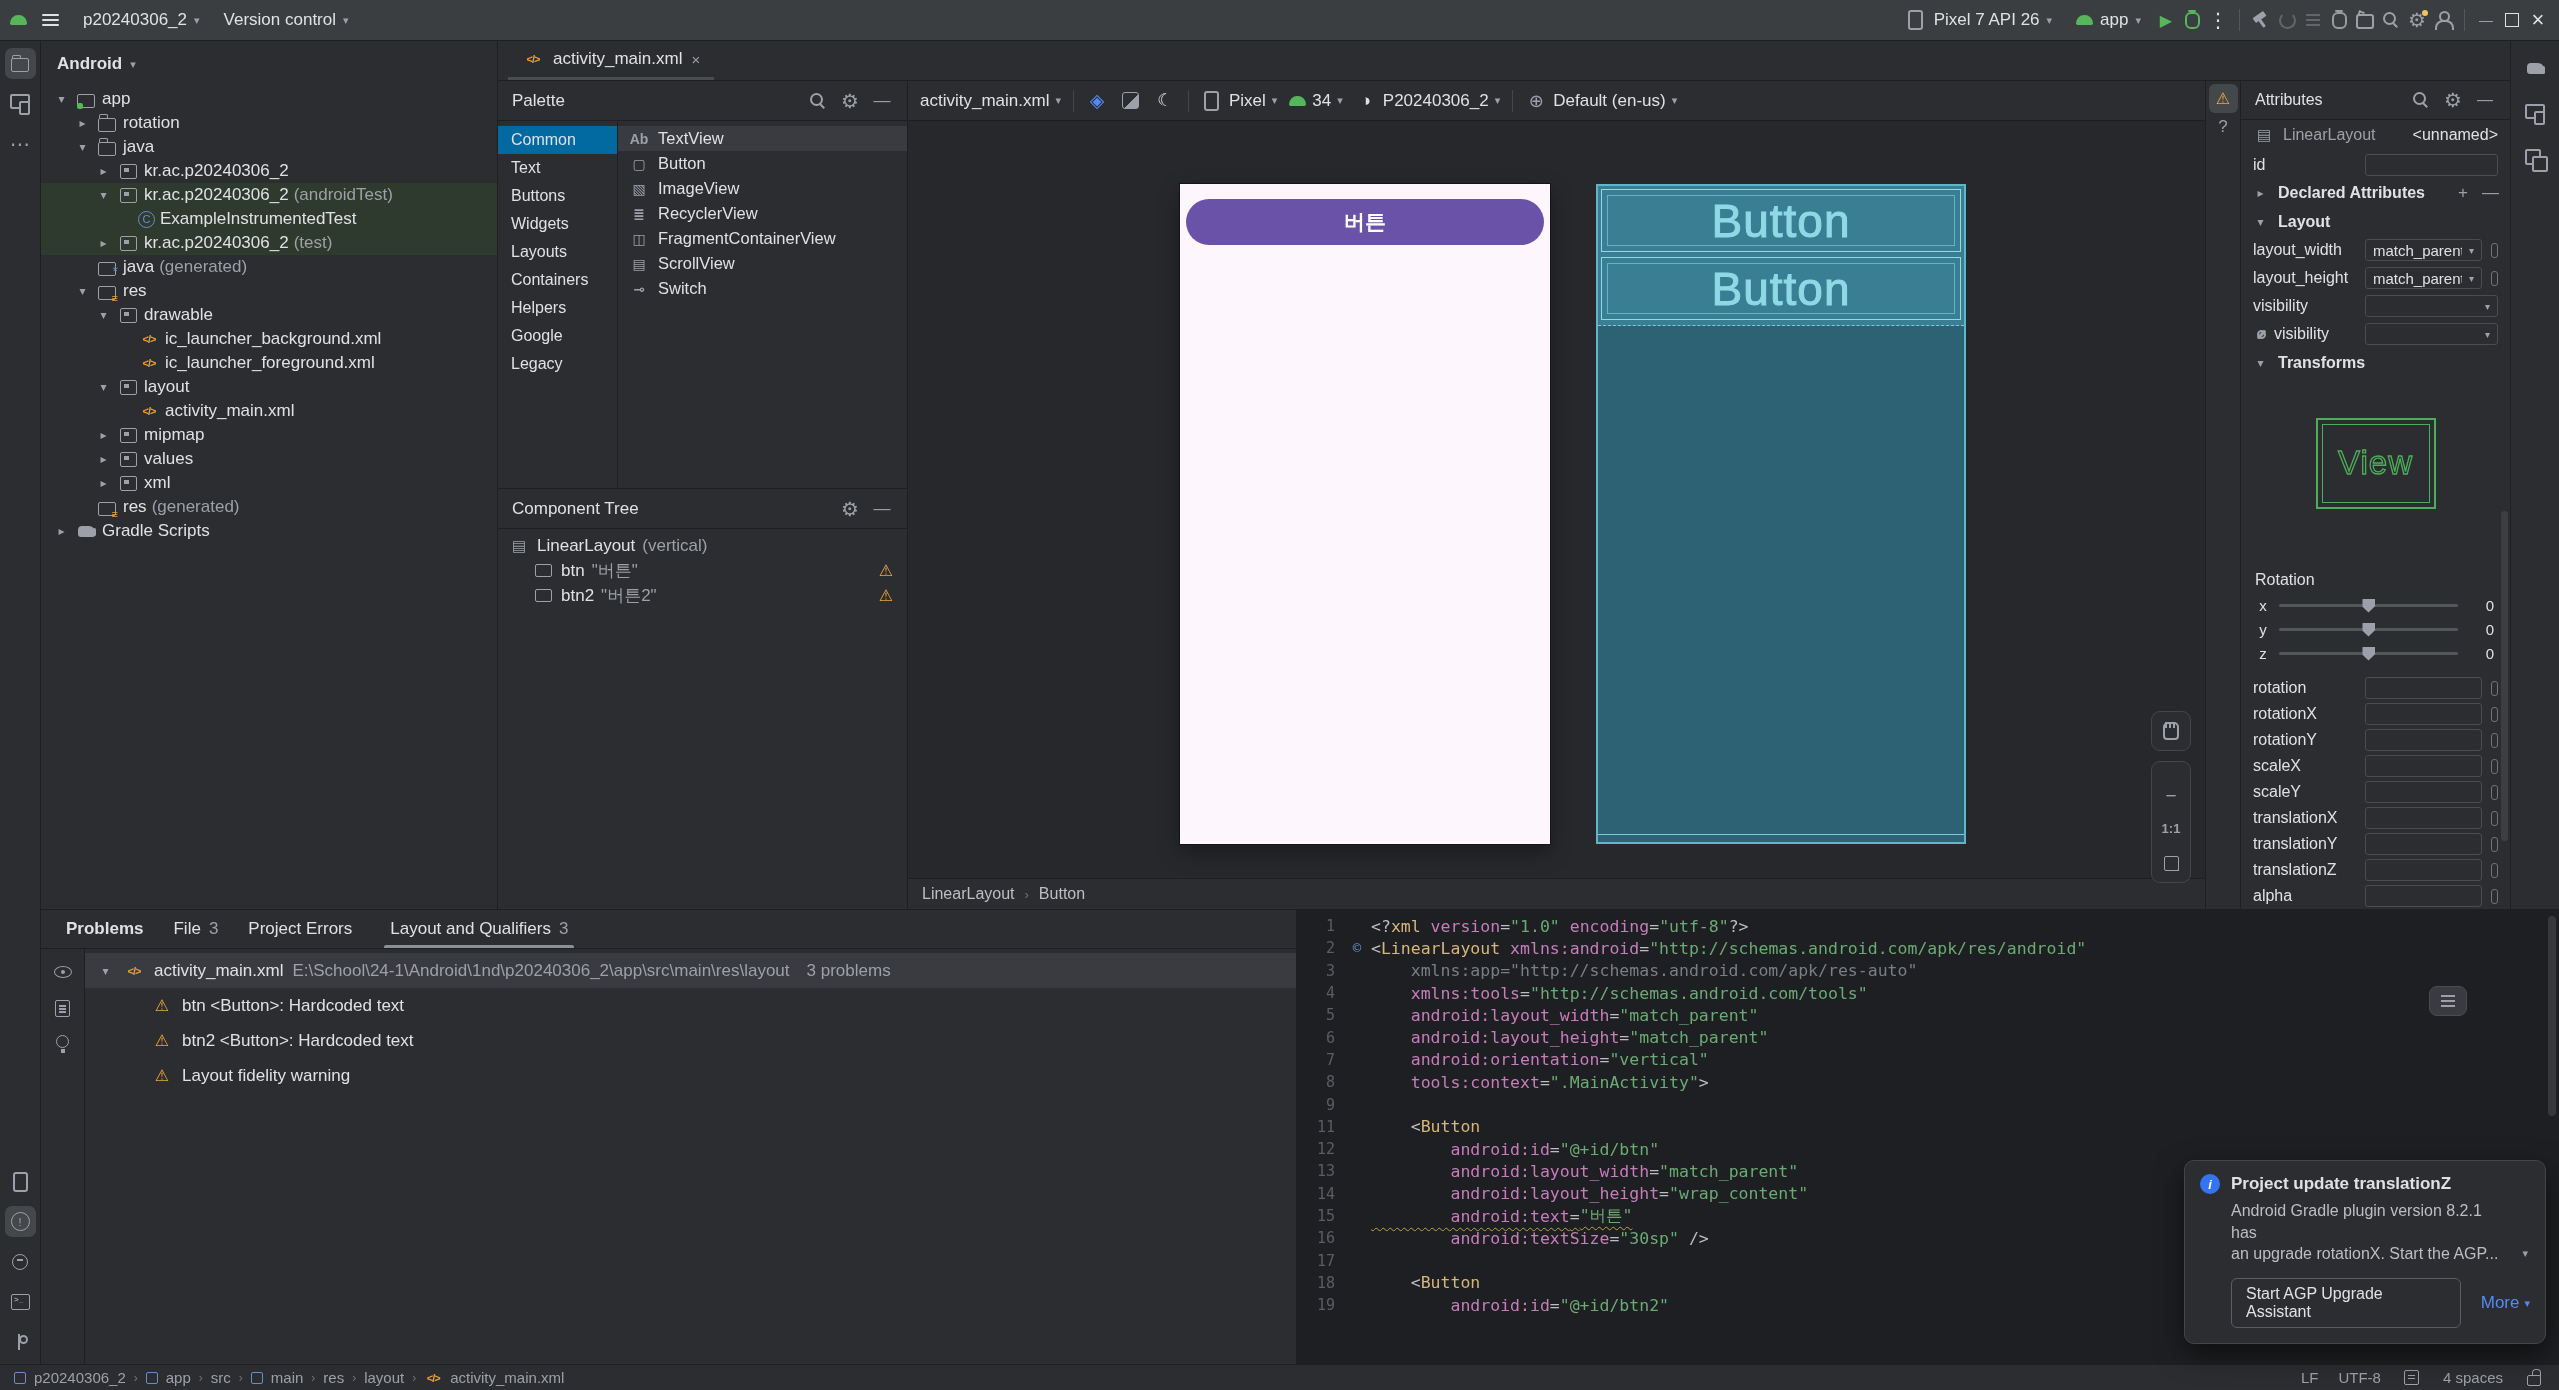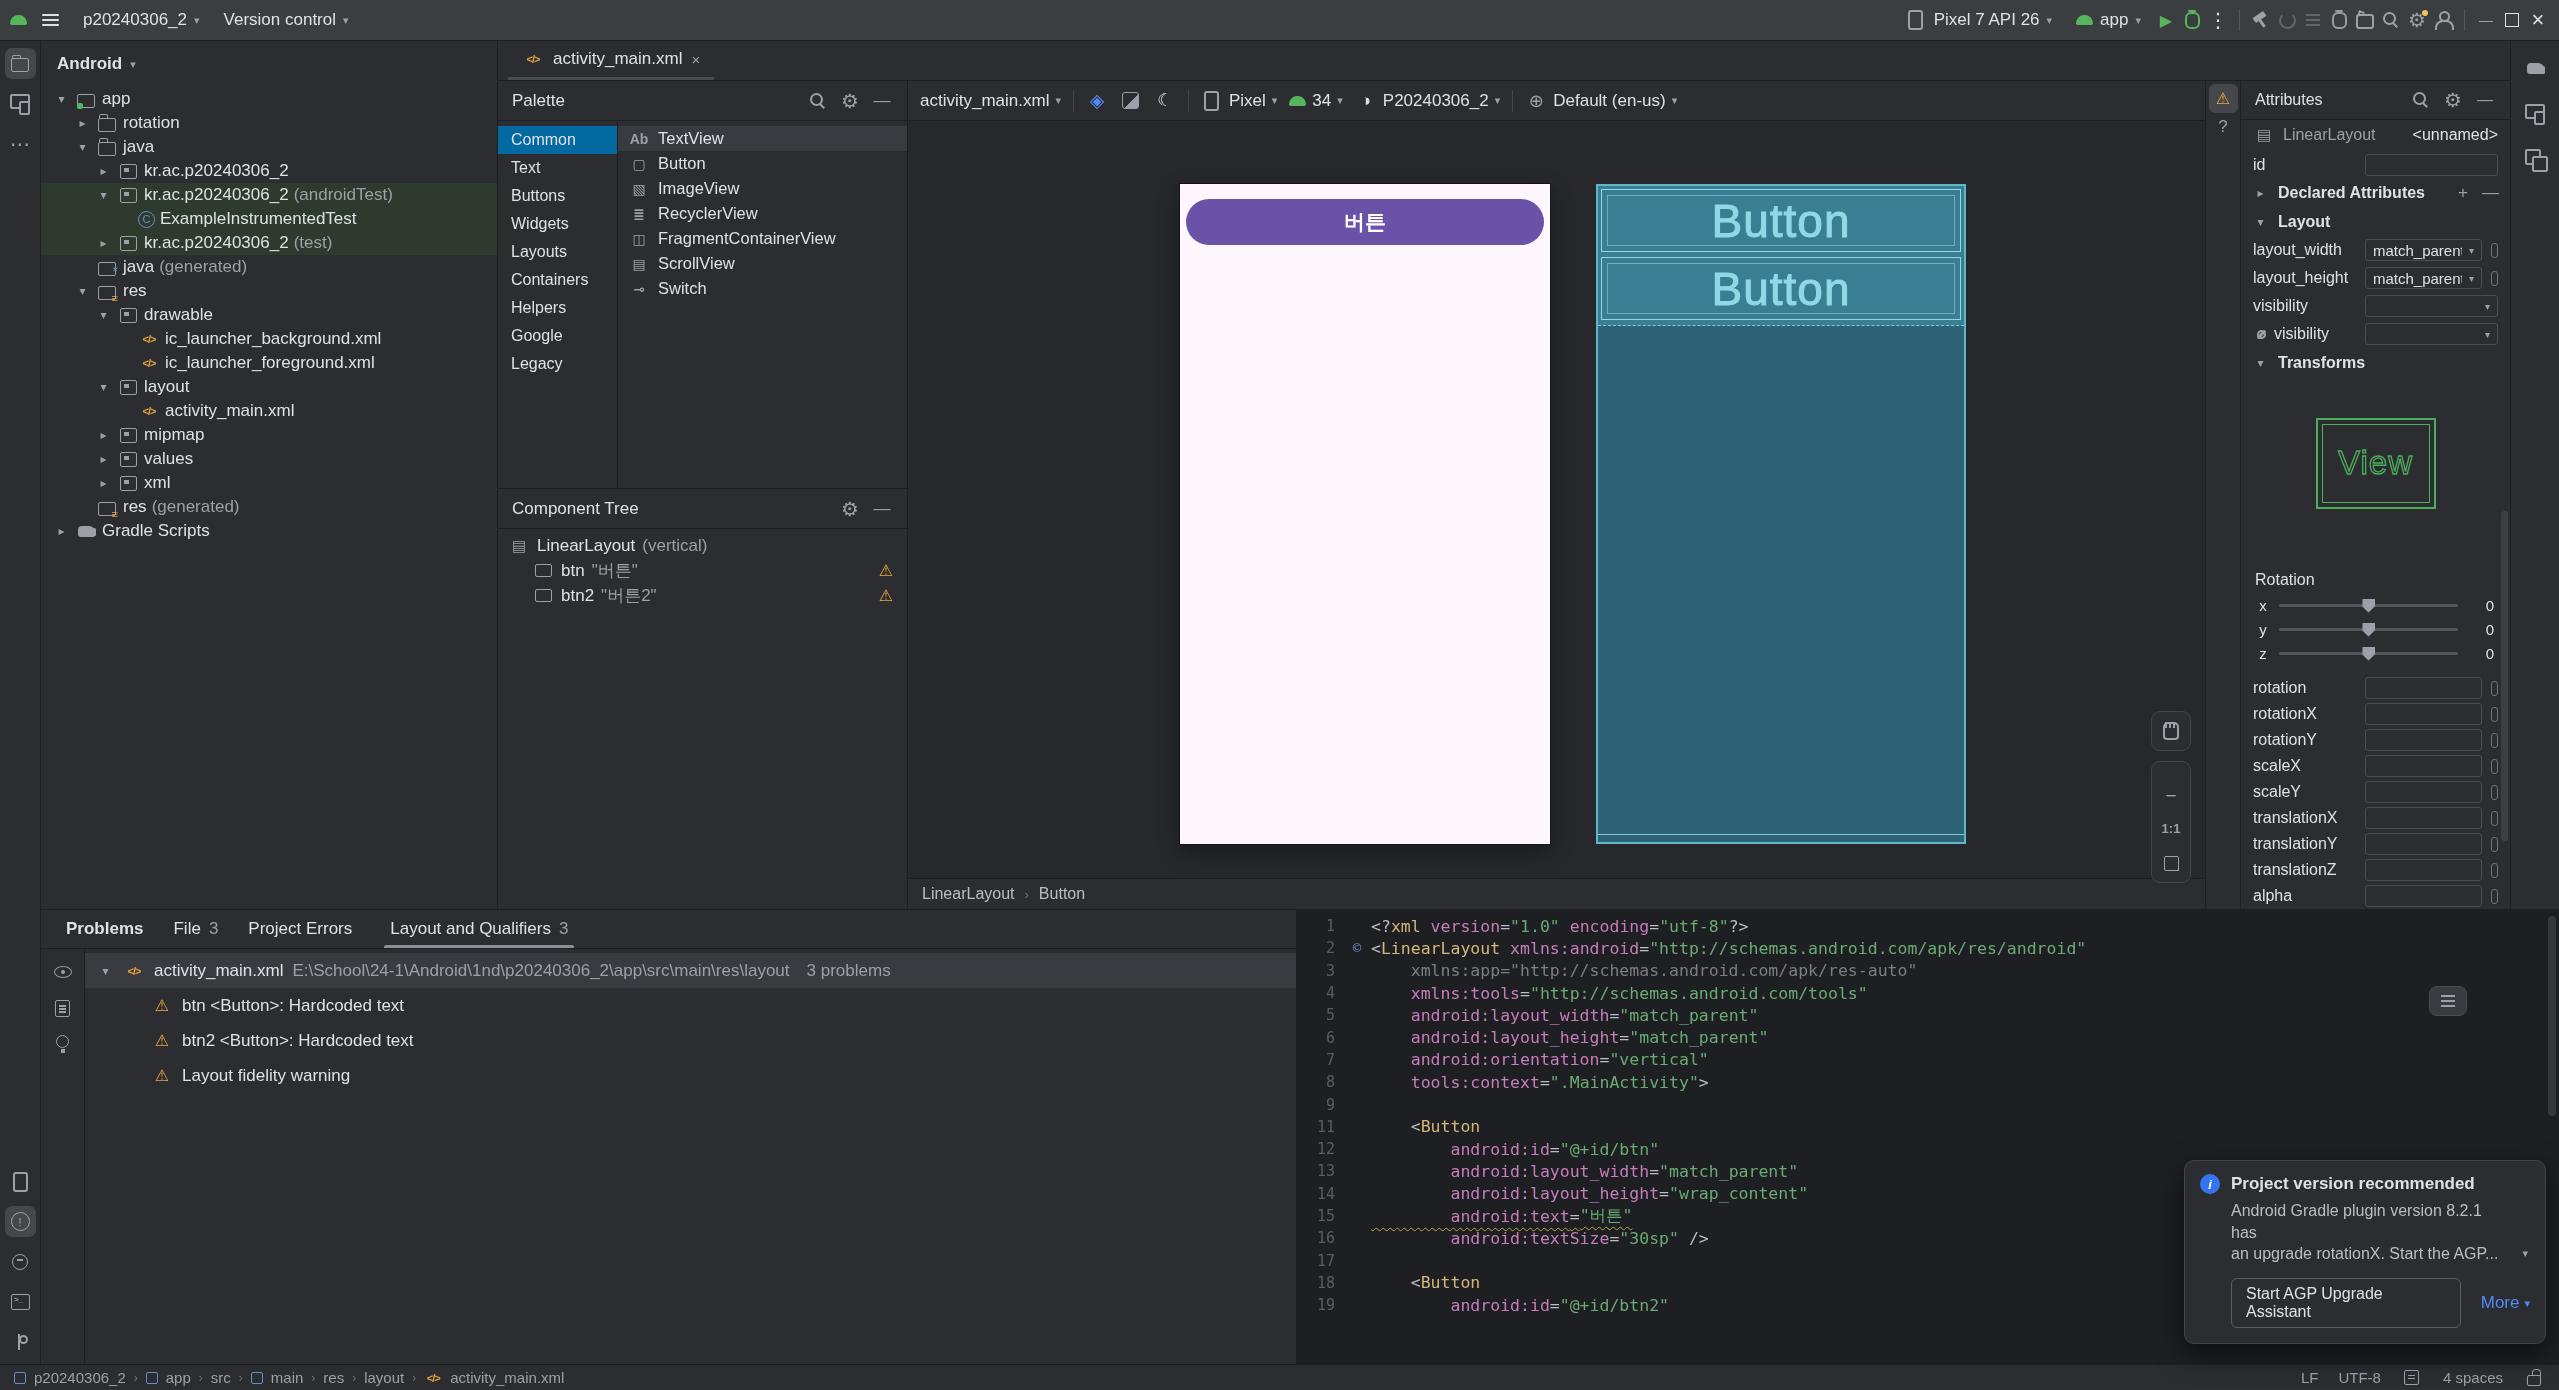--- a/index.html
+++ b/index.html
@@ -1023,21 +1023,21 @@
       <span>UTF-8</span>
       <span class="icn ic-indent"></span>
       <span>4 spaces</span>
       <span class="icn ic-lock"></span>
     </div>
   </footer>
 
   <div class="toast">
     <div class="toast-head">
       <span class="info-ic">i</span>
-      <span class="toast-title">Project version recommended</span>
+      <span class="toast-title">Project update translationZ</span>
     </div>
     <div class="toast-body">
       <div>Android Gradle plugin version 8.2.1 has</div>
       <div>an upgrade rotationX. Start the AGP...</div>
       <span class="toast-chev cv"></span>
     </div>
     <div class="toast-actions">
       <span class="toast-btn">Start AGP Upgrade Assistant</span>
       <span class="toast-more">
           <span>More</span>

